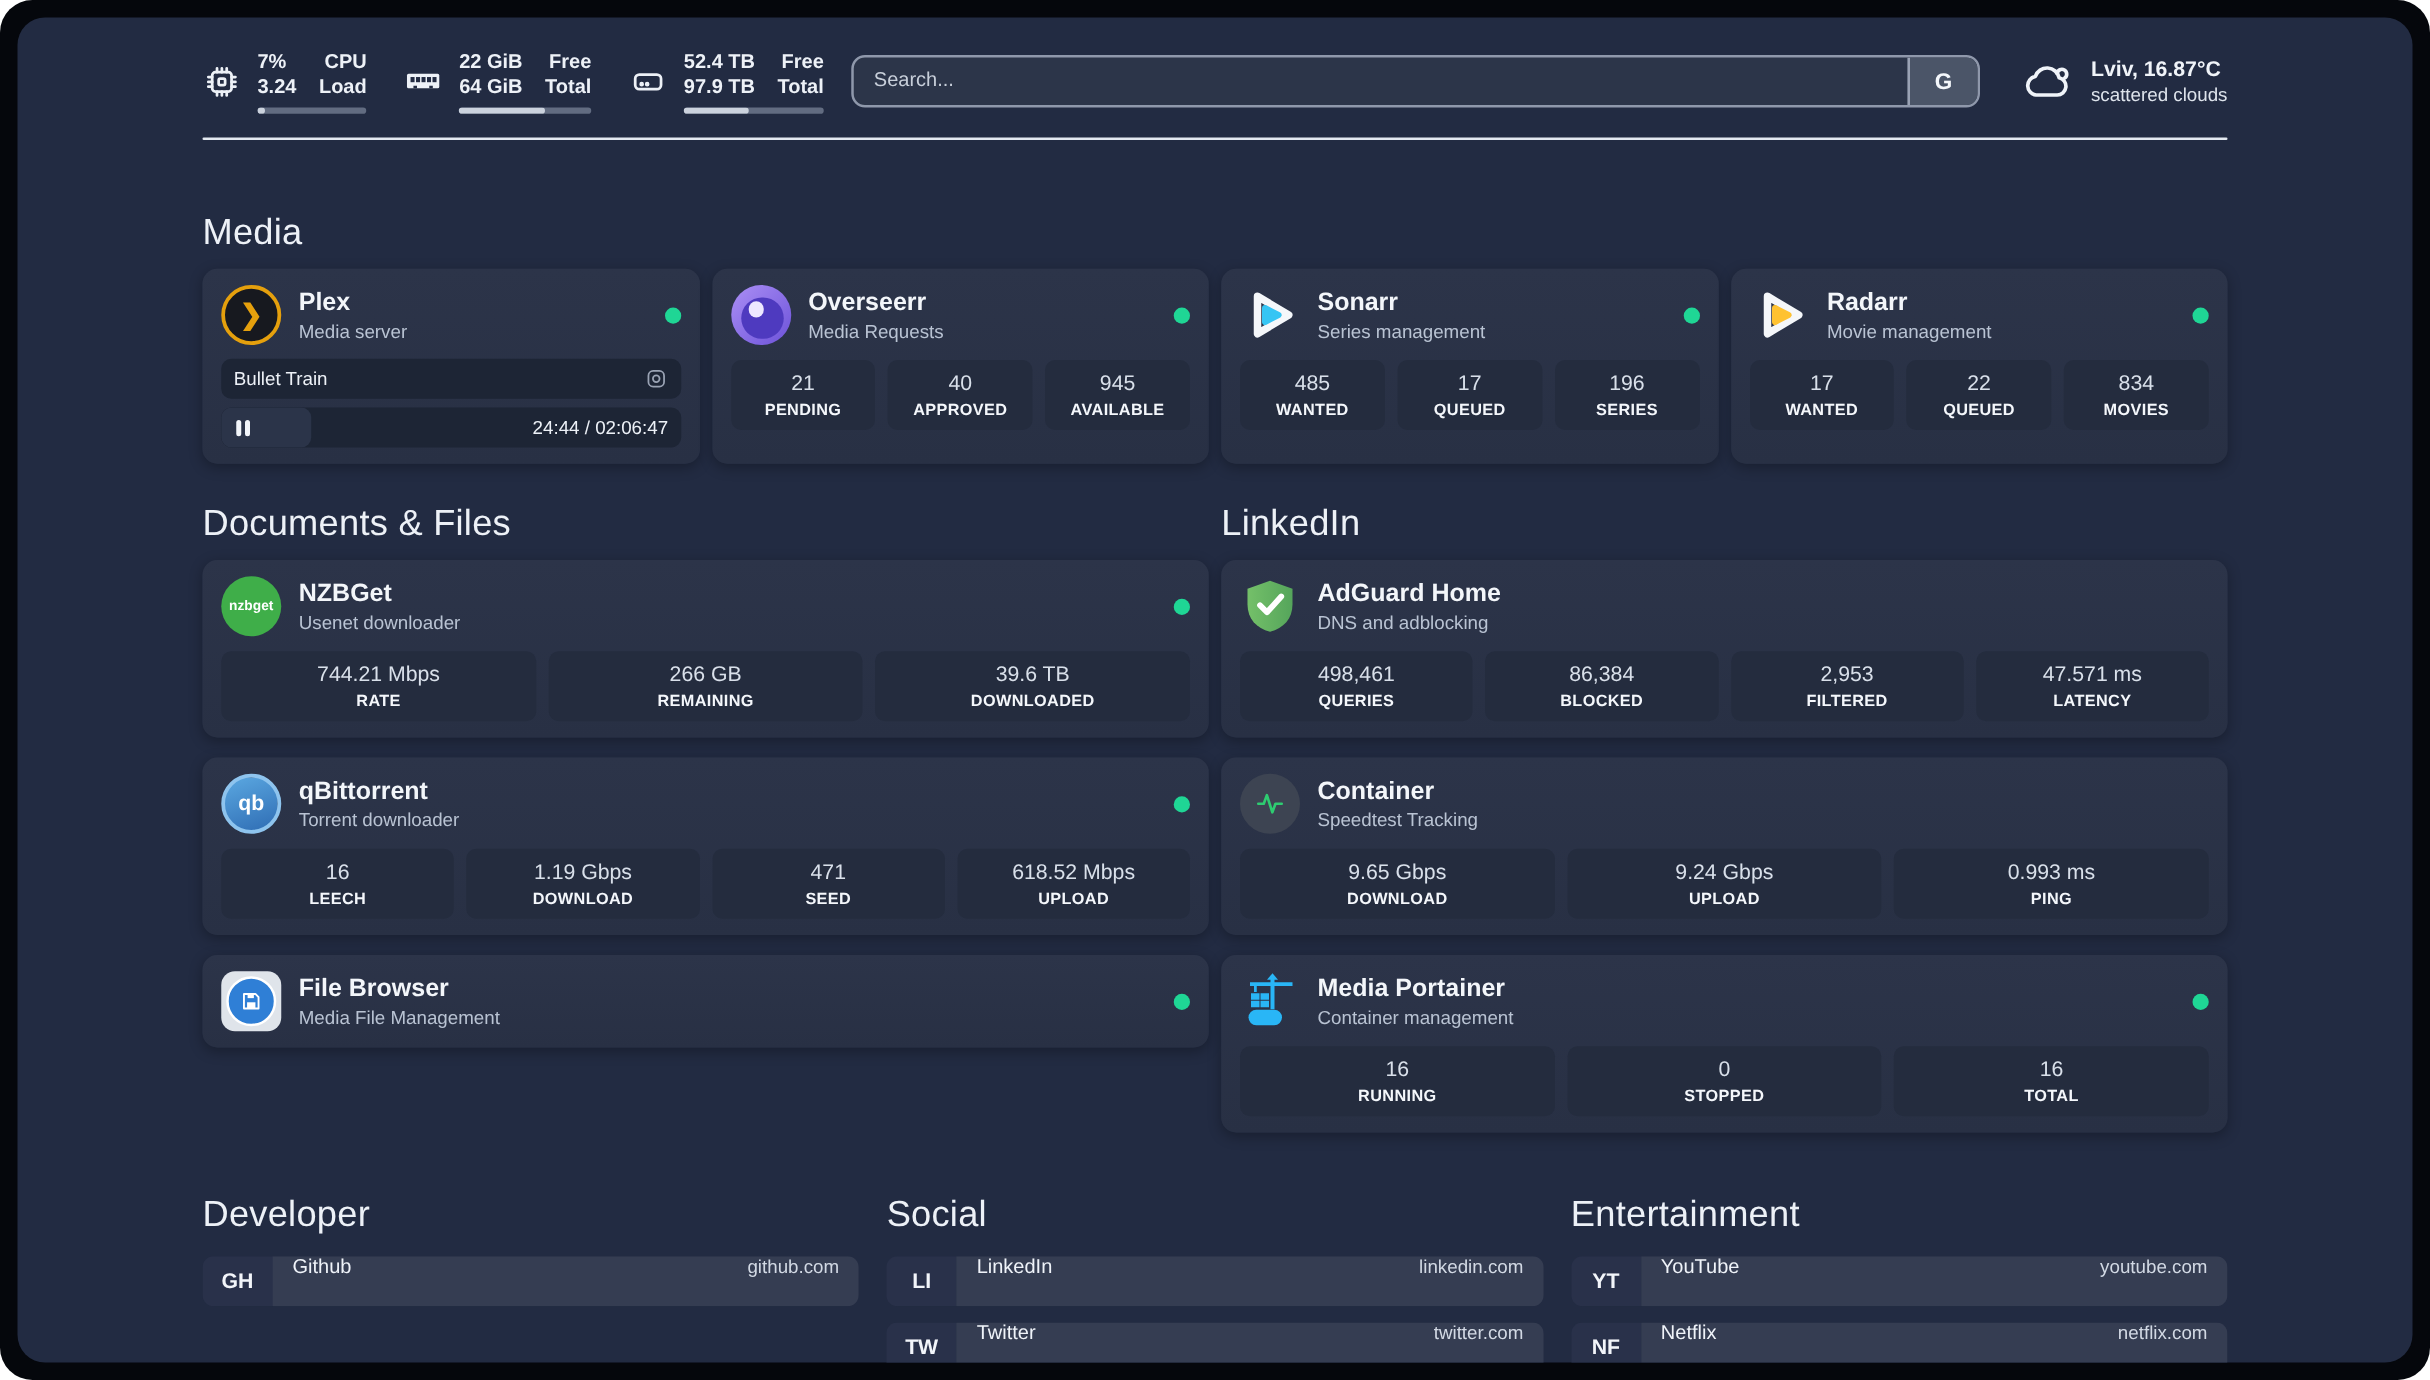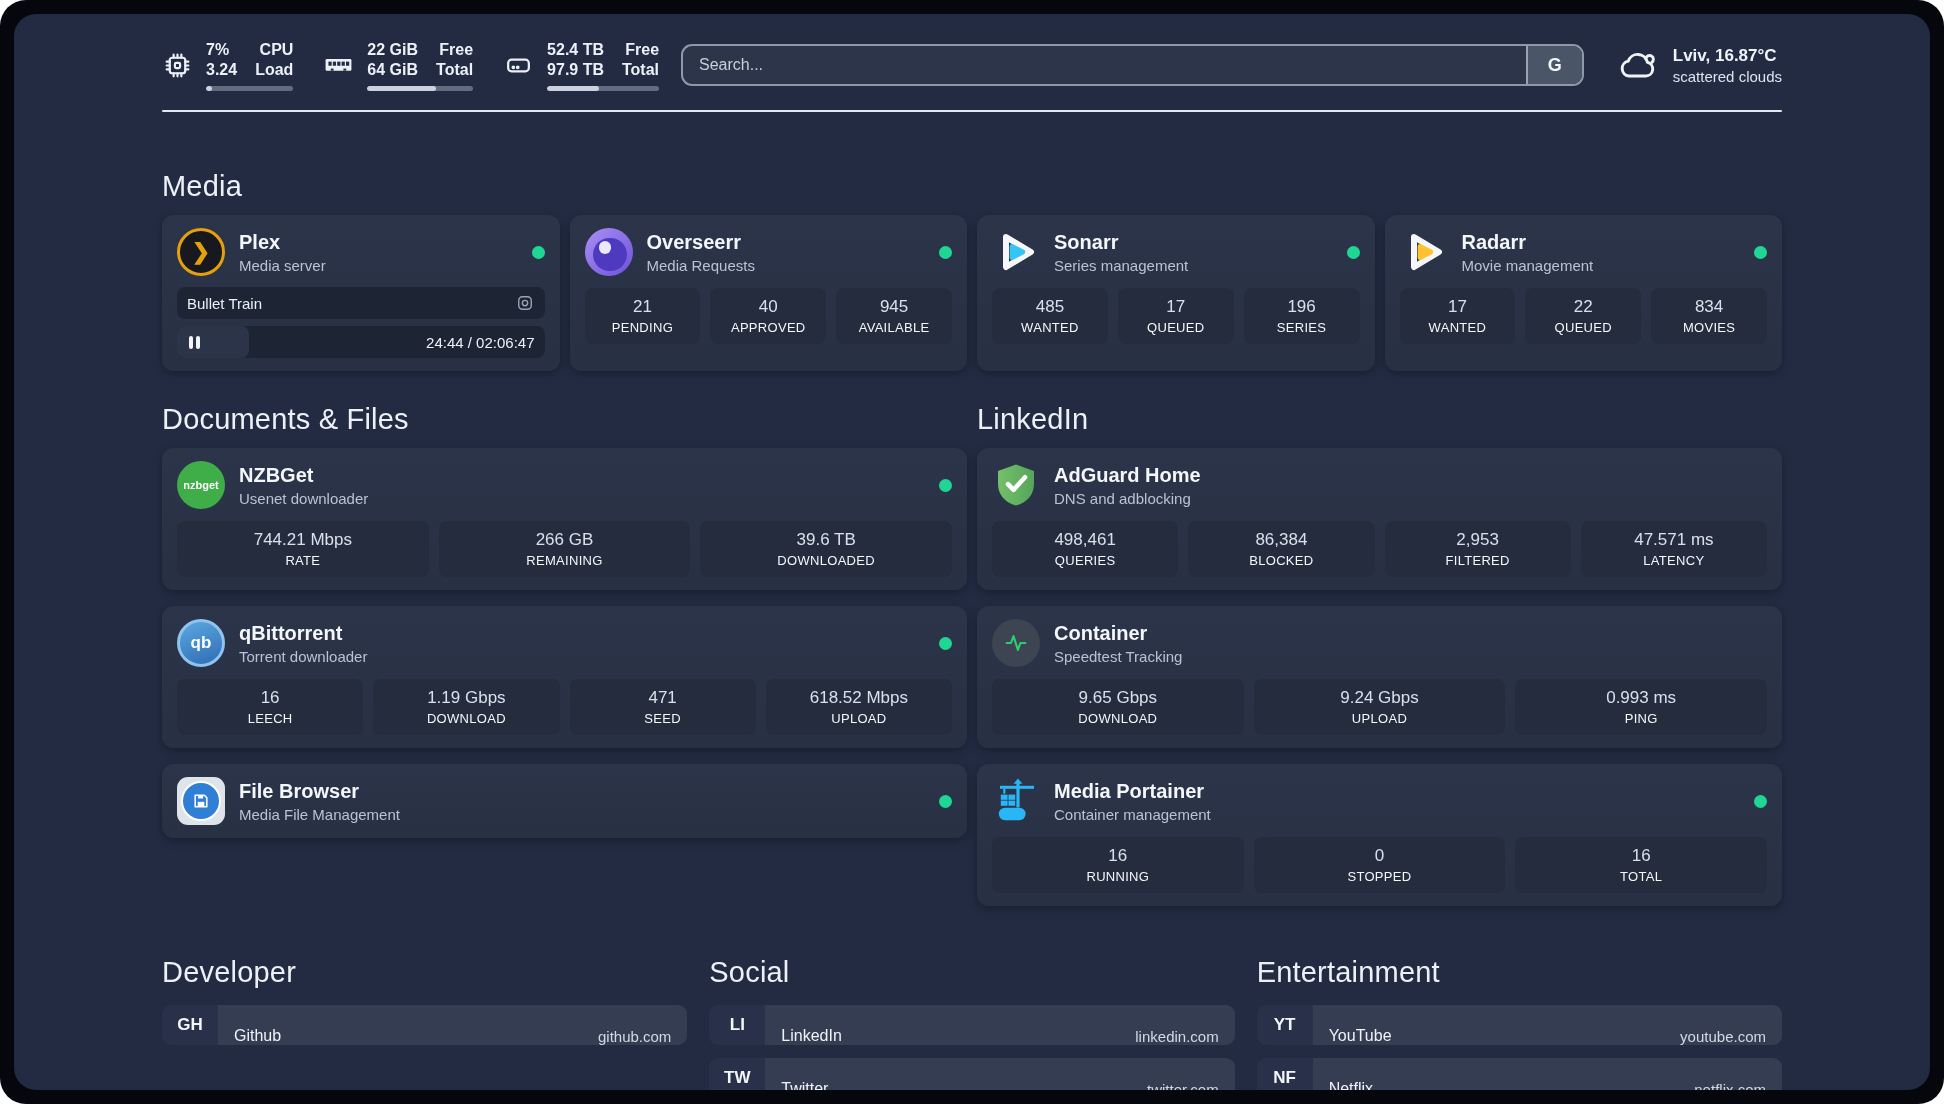--- a/index.html
+++ b/index.html
@@ -48,21 +48,21 @@
   .card { background:linear-gradient(180deg,#2C3449,#283044); border-radius:12px;
           padding:13px 15px; box-shadow:0 3px 10px rgba(0,0,0,.28); cursor:pointer; }
   .card-header { display:flex; align-items:center; gap:14px; }
   .card-titles { display:flex; flex-direction:column; }
   .card-title { color:#F3F6FA; font-size:20px; font-weight:600; line-height:24px; }
   .card-sub { color:#B9C3D3; font-size:15px; line-height:19px; margin-top:2px; }
   .status-dot { width:13px; height:13px; border-radius:50%; background:#1FD695; margin-left:auto; flex:none; }
   .stat-row { display:grid; grid-auto-flow:column; grid-auto-columns:1fr; gap:10px; margin-top:12px; }
   .stat { background:#242C3E; border-radius:8px; text-align:center; padding:8px 3px 9px; }
   .stat-value { color:#D9E0EA; font-size:17px; line-height:21px; }
-  .stat-label { color:#F4F7FB; font-size:13px; font-weight:400; letter-spacing:.3px; margin-top:3px; }
+  .stat-label { color:#F4F7FB; font-size:13px; font-weight:700; letter-spacing:.3px; margin-top:3px; }
 
   
   .app-icon { width:48px; height:48px; flex:none; display:flex; align-items:center; justify-content:center; }
   .icon-plex { border-radius:50%; background:#17191F; border:3px solid #E5A00D; color:#E5A00D;
                font-size:22px; font-weight:800; }
   .icon-overseerr { border-radius:50%; background:linear-gradient(135deg,#AB8FF5,#6C52D9); position:relative; overflow:hidden; }
   .icon-overseerr::before { content:""; position:absolute; width:70%; height:70%; left:18%; top:20%;
                border-radius:50%; background:#4E3ABF; }
   .icon-overseerr::after { content:""; position:absolute; width:26%; height:26%; left:30%; top:28%;
                border-radius:50%; background:#EDE7FF; }
@@ -85,21 +85,21 @@
   .np-pause { position:relative; display:flex; gap:3px; cursor:pointer; padding:2px; }
   .np-pause span { width:4px; height:13px; border-radius:2px; background:#F2F5FA; }
   .np-time { margin-left:auto; position:relative; color:#EDF1F7; font-size:15px; }
 
   
   .bm-grid { display:grid; grid-template-columns:repeat(3,1fr); gap:22px; margin-top:50px; }
   .bm-rows { display:flex; flex-direction:column; gap:13px; margin-top:16px; }
   .bm-row { display:flex; height:40px; border-radius:9px; overflow:hidden; cursor:pointer; }
   .bm-abbr { width:56px; background:#29314A; color:#F2F5FA; font-size:17px; font-weight:600;
              display:flex; align-items:center; justify-content:center; flex:none; }
-  .bm-main { flex:1; background:#353D52; display:flex; align-items:flex-end; padding:0 16px; }
+  .bm-main { flex:1; background:#353D52; display:flex; align-items:flex-start; padding:0 16px; }
   .bm-name { color:#EFF3F9; font-size:16px; }
   .bm-url { margin-left:auto; color:#D2D9E4; font-size:15px; }
 
   svg { display:block; }
 </style>
 </head>
 <body>
 
 <div class="canvas">
 <div class="frame">

